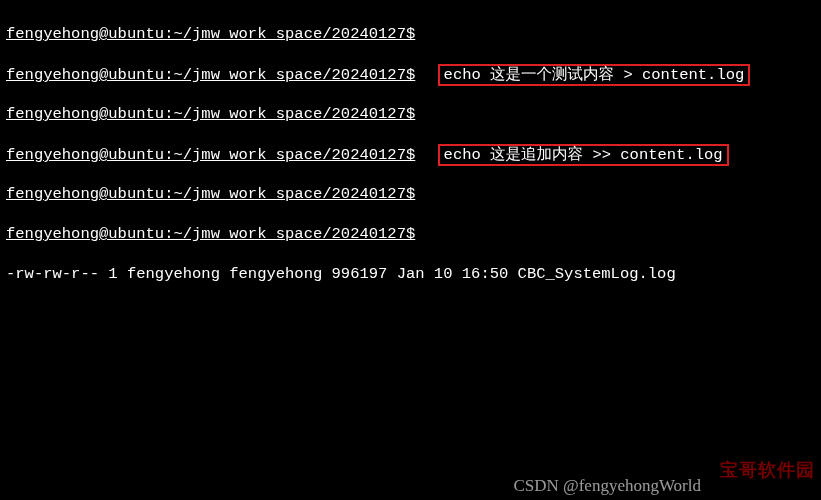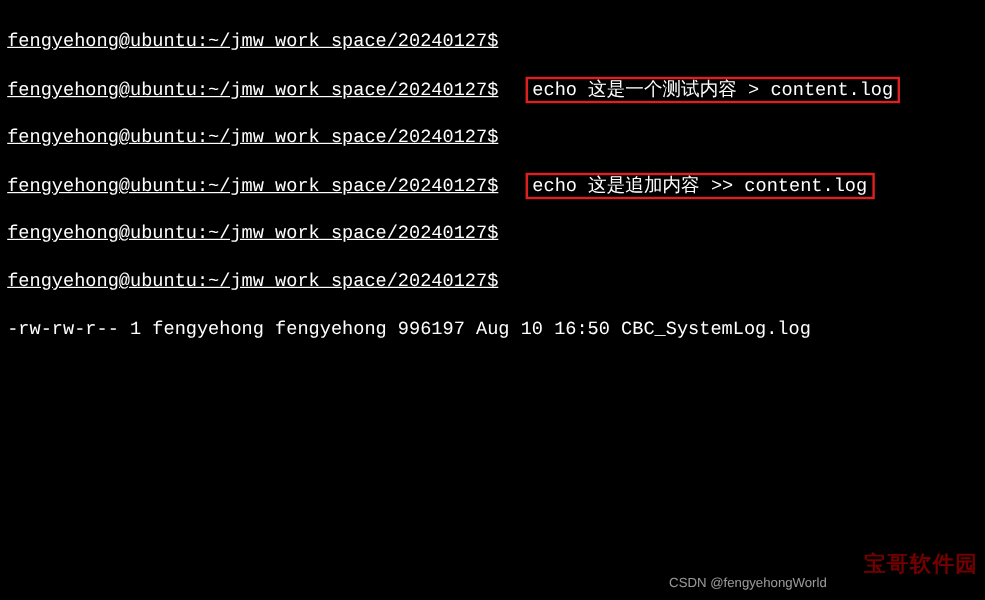--- a/index.html
+++ b/index.html
@@ -25,25 +25,25 @@
   .hlbox {
     border: 2px solid #e02020;
     padding: 0 4px;
     margin-left: 13px;
     display: inline-block;
     height: 18px;
     line-height: 18px;
   }
   .watermark-left {
     position: absolute;
-    right: 132px;
+    right: 120px;
     bottom: 4px;
-    font-size: 11px;
+    font-size: 17px;
     color: rgba(255,255,255,0.6);
-    font-family: Liberation Sans, sans-serif;
+    font-family: Liberation Serif, serif;
   }
   .watermark-right {
     position: absolute;
     right: 6px;
     bottom: 20px;
     font-size: 18px;
     font-weight: bold;
     color: rgba(255,0,0,0.45);
     font-family: sans-serif;
     letter-spacing: 1px;
@@ -52,21 +52,21 @@
 </head>
 <body>
 
 <div class="terminal">
 <div class="line"><span class="prompt">fengyehong@ubuntu:~/jmw_work_space/20240127$</span> </div>
 <div class="line"><span class="prompt">fengyehong@ubuntu:~/jmw_work_space/20240127$</span> <span class="hlbox"><span class="cmd">echo 这是一个测试内容 &gt; content.log</span></span></div>
 <div class="line"><span class="prompt">fengyehong@ubuntu:~/jmw_work_space/20240127$</span> </div>
 <div class="line"><span class="prompt">fengyehong@ubuntu:~/jmw_work_space/20240127$</span> <span class="hlbox"><span class="cmd">echo 这是追加内容 &gt;&gt; content.log</span></span></div>
 <div class="line"><span class="prompt">fengyehong@ubuntu:~/jmw_work_space/20240127$</span> </div>
 <div class="line"><span class="prompt">fengyehong@ubuntu:~/jmw_work_space/20240127$</span> </div>
-<div class="line">-rw-rw-r-- 1 fengyehong fengyehong 996197 Aug 10 16:50 CBC_SystemLog.log</div>
+<div class="line">-rw-rw-r-- 1 fengyehong fengyehong 996197 Jan 10 16:50 CBC_SystemLog.log</div>
 
 
 
 
 
 
 
 
 
 

